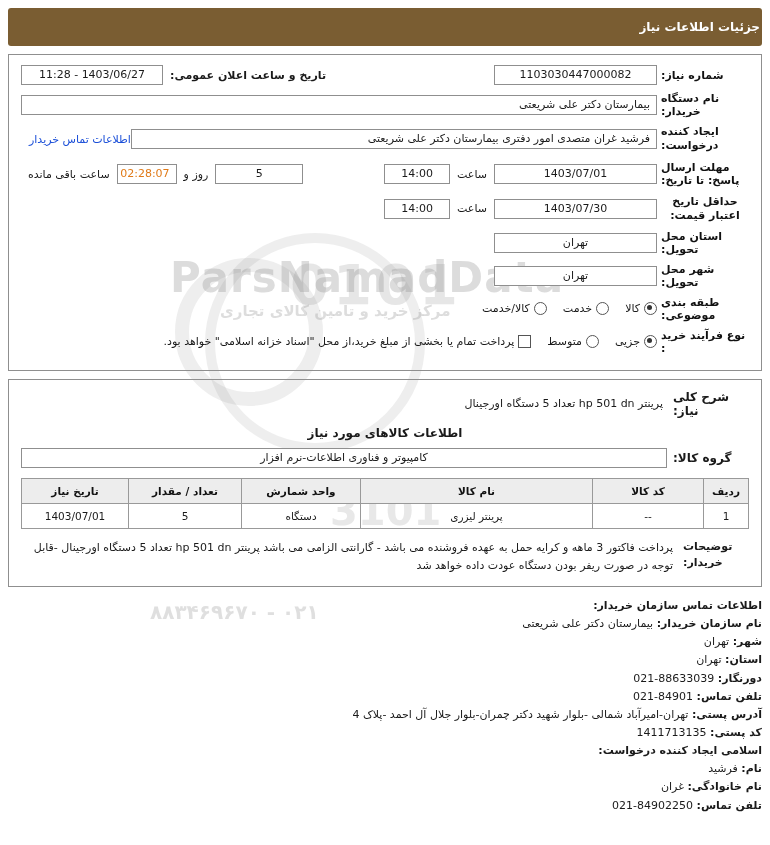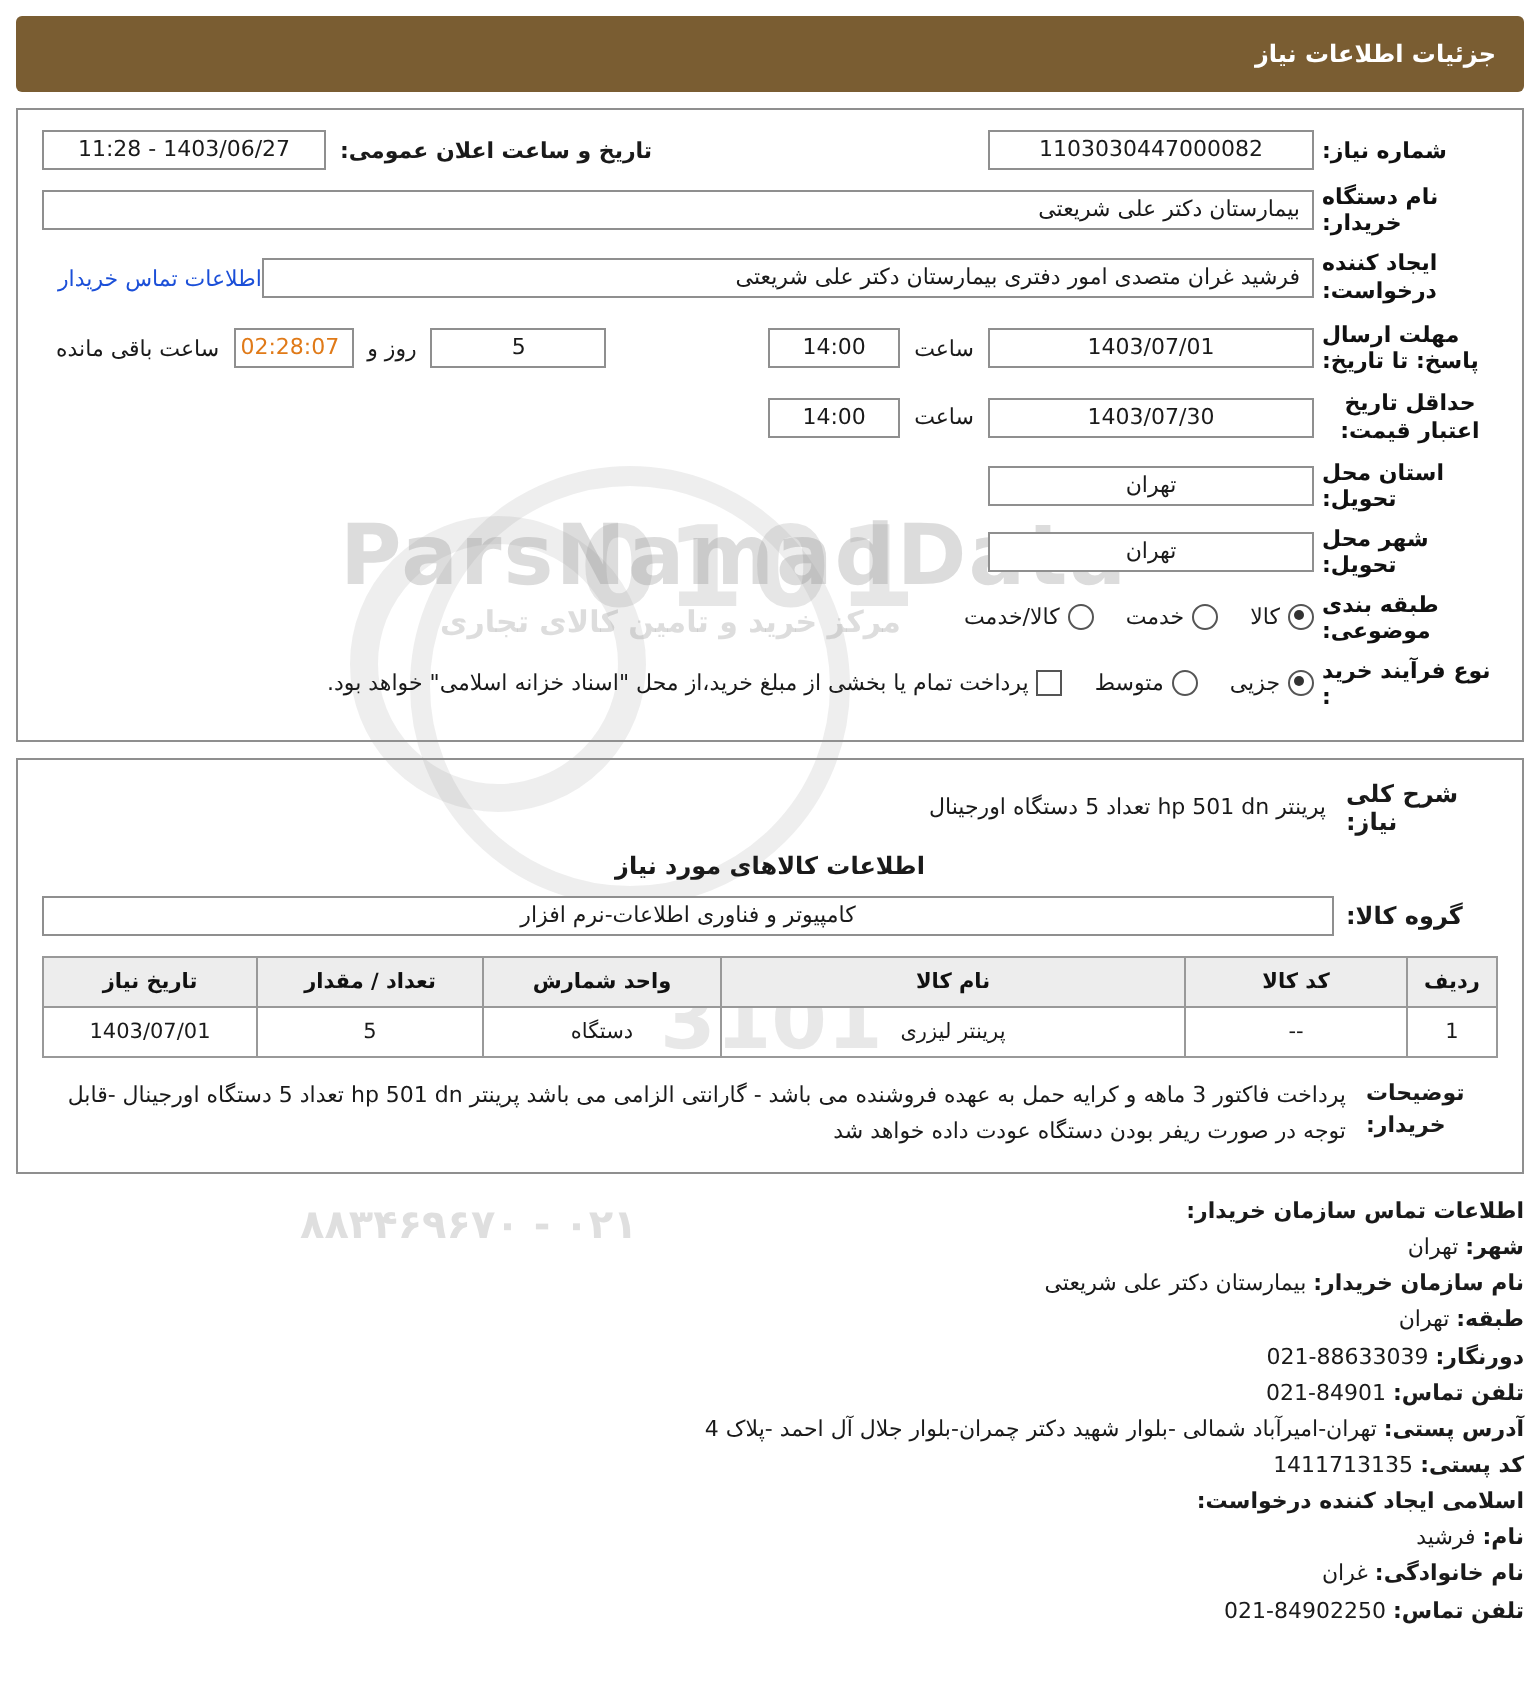--- a/index.html
+++ b/index.html
@@ -80,21 +80,21 @@
 
   
   .header-bar {
     margin: 8px 8px 0 8px;
     height: 38px;
     background: #7a5d32;
     border-radius: 3px;
     display: flex;
     align-items: center;
     justify-content: flex-start;
-    padding: 0 14px;
+    padding: 0 2px;
     box-sizing: border-box;
   }
   .header-title {
     color: #ffffff;
     font-size: 12px;
     font-weight: bold;
   }
 
   
   .box {
@@ -377,29 +377,29 @@
       <div class="notes-row">
         <div class="notes-lbl">توضیحات خریدار:</div>
         <div class="notes-val">پرداخت فاکتور 3 ماهه و کرایه حمل به عهده فروشنده می باشد - گارانتی الزامی می باشد پرینتر hp 501 dn تعداد 5 دستگاه اورجینال -قابل توجه در صورت ریفر بودن دستگاه عودت داده خواهد شد</div>
       </div>
 
     </div>
 
     <div class="contact">
       <div class="hd">اطلاعات تماس سازمان خریدار:</div>
       <div>
+        <span class="k">نام سازمان خریدار:</span>
+        <span>بیمارستان دکتر علی شریعتی</span>
+      </div>
+      <div>
         <span class="k">شهر:</span>
         <span>تهران</span>
       </div>
       <div>
-        <span class="k">نام سازمان خریدار:</span>
-        <span>بیمارستان دکتر علی شریعتی</span>
-      </div>
-      <div>
-        <span class="k">طبقه:</span>
+        <span class="k">استان:</span>
         <span>تهران</span>
       </div>
       <div>
         <span class="k">دورنگار:</span>
         <span>88633039-021</span>
       </div>
       <div>
         <span class="k">تلفن تماس:</span>
         <span>84901-021</span>
       </div>

